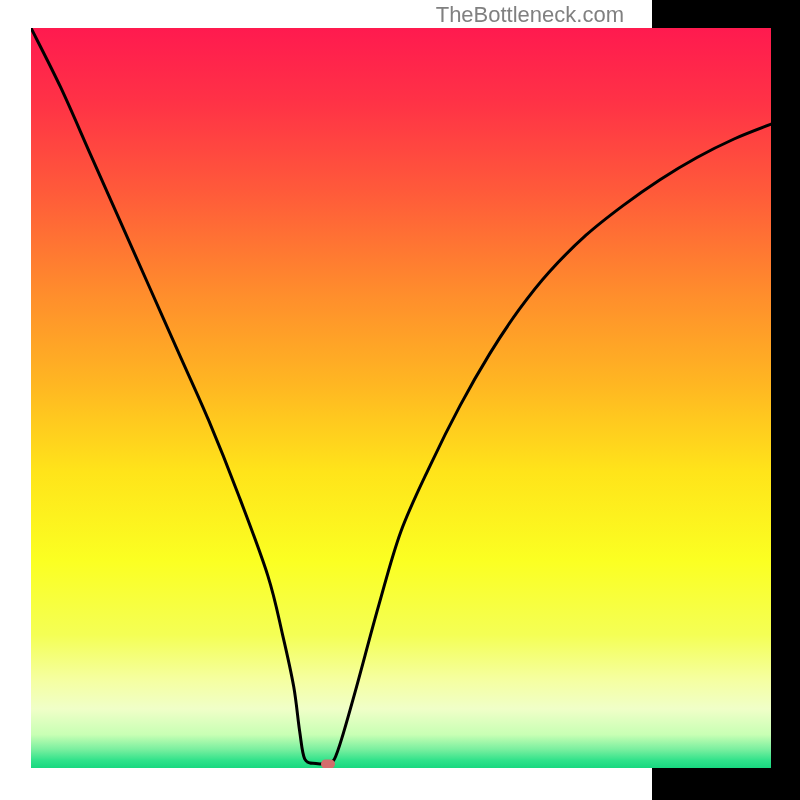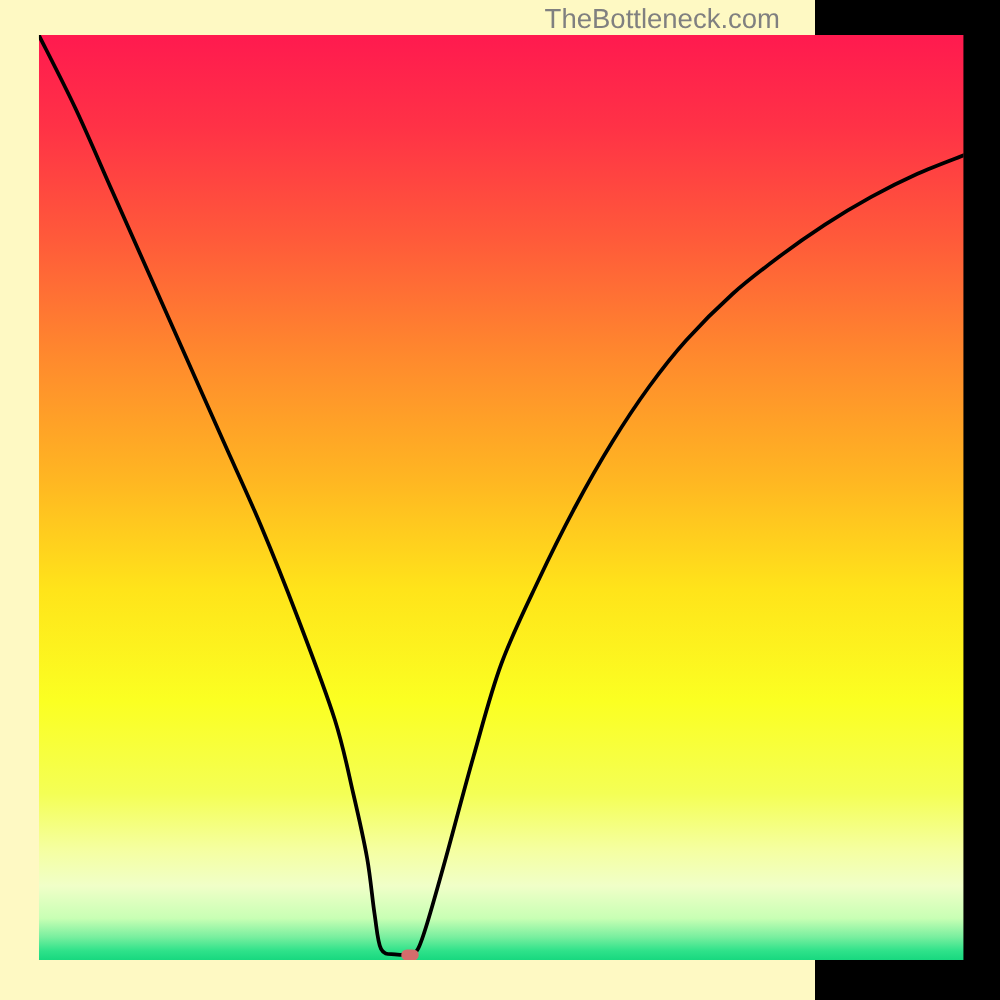--- a/index.html
+++ b/index.html
@@ -7,21 +7,21 @@
     padding: 0;
     width: 800px;
     height: 800px;
     background: #000;
     overflow: hidden;
   }
   .container {
     position: relative;
     width: 652px;
     height: 800px;
-    background: #fef9c3;
+    background: #ffffff;
   }
   .watermark {
     position: absolute;
     top: 2px;
     right: 28px;
     color: #808080;
     font-family: Arial, Helvetica, sans-serif;
     font-size: 22px;
     font-weight: 500;
     z-index: 10;

